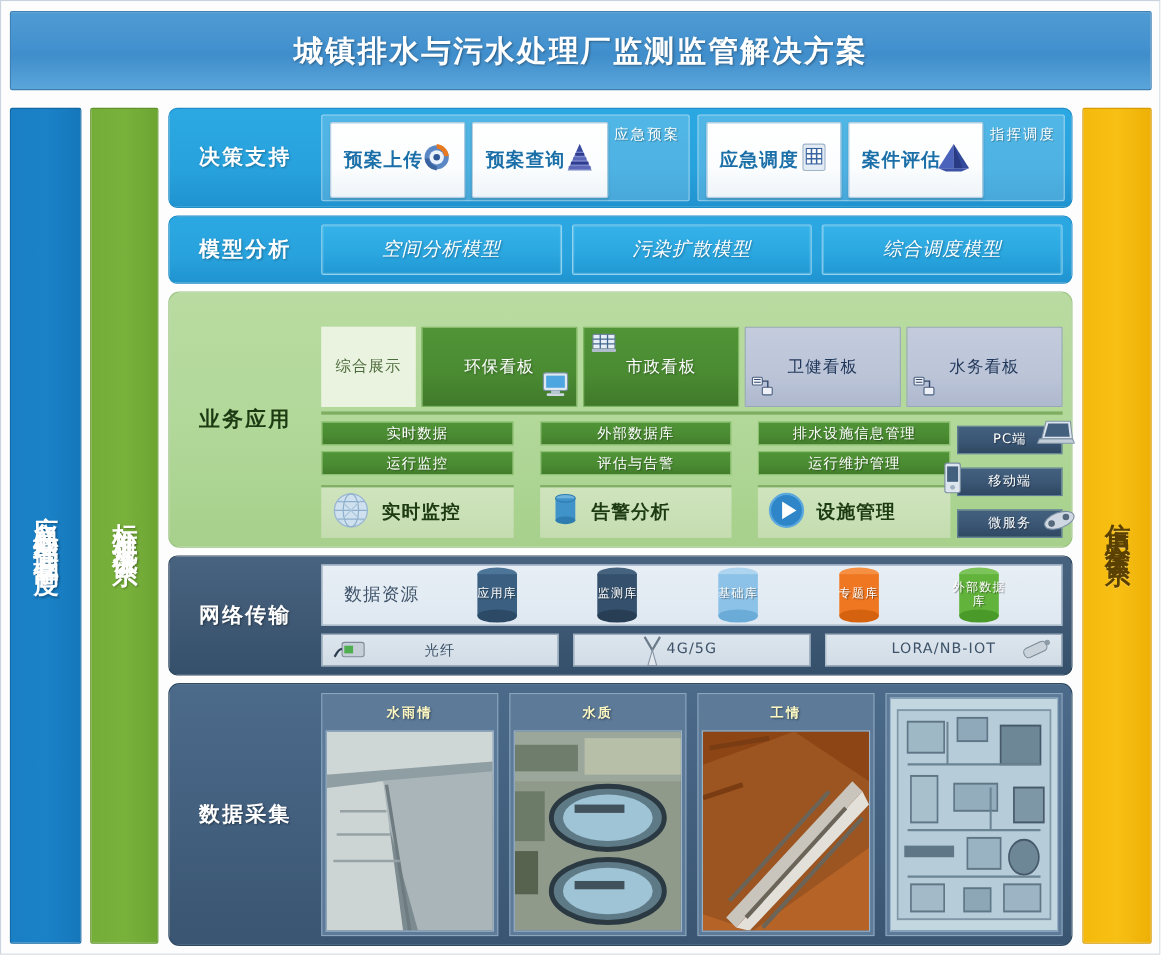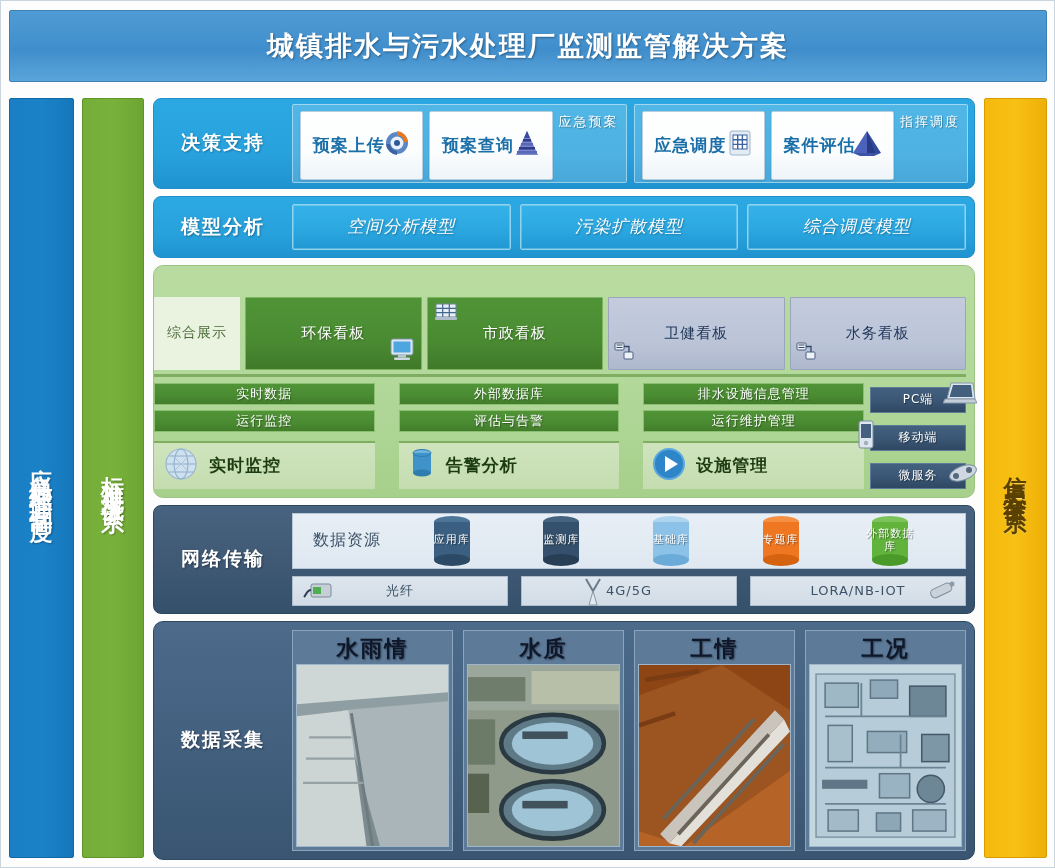--- a/index.html
+++ b/index.html
@@ -281,21 +281,21 @@
   .data-card {
     flex: 1;
     background: #5d7b99;
     border: 1px solid #8ba5bd;
     display: flex; flex-direction: column;
     padding: 3px;
   }
   .data-card .dc-title {
     height: 30px;
     display: flex; align-items: center; justify-content: center;
-    color: #0f172a; font-size: 22px; font-weight: bold; letter-spacing: 2px;
+    color: #fef9c3; font-size: 12px; font-weight: bold; letter-spacing: 2px;
     text-shadow: 1px 1px 2px rgba(0,0,0,.45);
   }
   .data-card .dc-photo {
     flex: 1;
     border: 1px solid #9fb6ca;
     overflow: hidden;
     position: relative;
   }
   .dc-photo svg { display: block; width: 100%; height: 100%; }
 </style>
@@ -386,20 +386,21 @@
     <div id="row-model">
       <div class="row-label">模型分析</div>
       <div class="model-cards">
         <div class="mcard">空间分析模型</div>
         <div class="mcard">污染扩散模型</div>
         <div class="mcard">综合调度模型</div>
       </div>
     </div>
 
     <div id="row-business">
+      <div class="row-label">业务应用</div>
       <div class="biz-right">
 
         <div class="board-row">
           <div class="board-label">综合展示</div>
 
           <div class="board green">
             <span>环保看板</span>
             <span class="b-ic" style="right:6px;bottom:4px;">
               <svg width="26" height="24" viewBox="0 0 26 24">
                 <rect x="2" y="2" width="22" height="16" rx="2" fill="#dfe8f0" stroke="#7c93a8"></rect>
@@ -677,21 +678,20 @@
                 <polygon points="20,118 96,36 100,44 28,120" fill="#e3e0da"></polygon>
                 <polygon points="14,112 90,30 96,36 20,118" fill="#c9c5bd"></polygon>
                 <path d="M26,112 L86,46 M36,118 L96,52 M16,102 L76,36" stroke="#6b6459" stroke-width="2.5"></path>
               </g>
               <path d="M4 10 L40 4 M0 40 L24 32" stroke="#7a3c12" stroke-width="3"></path>
             </svg>
           </div>
         </div>
 
         <div class="data-card">
-          <div class="dc-title">工况</div>
           <div class="dc-photo">
             <svg viewBox="0 0 100 120" preserveAspectRatio="none">
               <rect width="100" height="120" fill="#c3d7e0"></rect>
               <rect x="4" y="6" width="92" height="108" fill="#b6ccd8" stroke="#7f97a6"></rect>
               <rect x="10" y="12" width="22" height="16" fill="#9fb8c6" stroke="#5f7687"></rect>
               <rect x="40" y="10" width="18" height="12" fill="#8fa9ba" stroke="#5f7687"></rect>
               <rect x="66" y="14" width="24" height="20" fill="#6d8797" stroke="#46596a"></rect>
               <rect x="12" y="40" width="16" height="24" fill="#a8bfcc" stroke="#5f7687"></rect>
               <rect x="38" y="44" width="26" height="14" fill="#93adbd" stroke="#5f7687"></rect>
               <rect x="74" y="46" width="18" height="18" fill="#7e97a7" stroke="#46596a"></rect>

